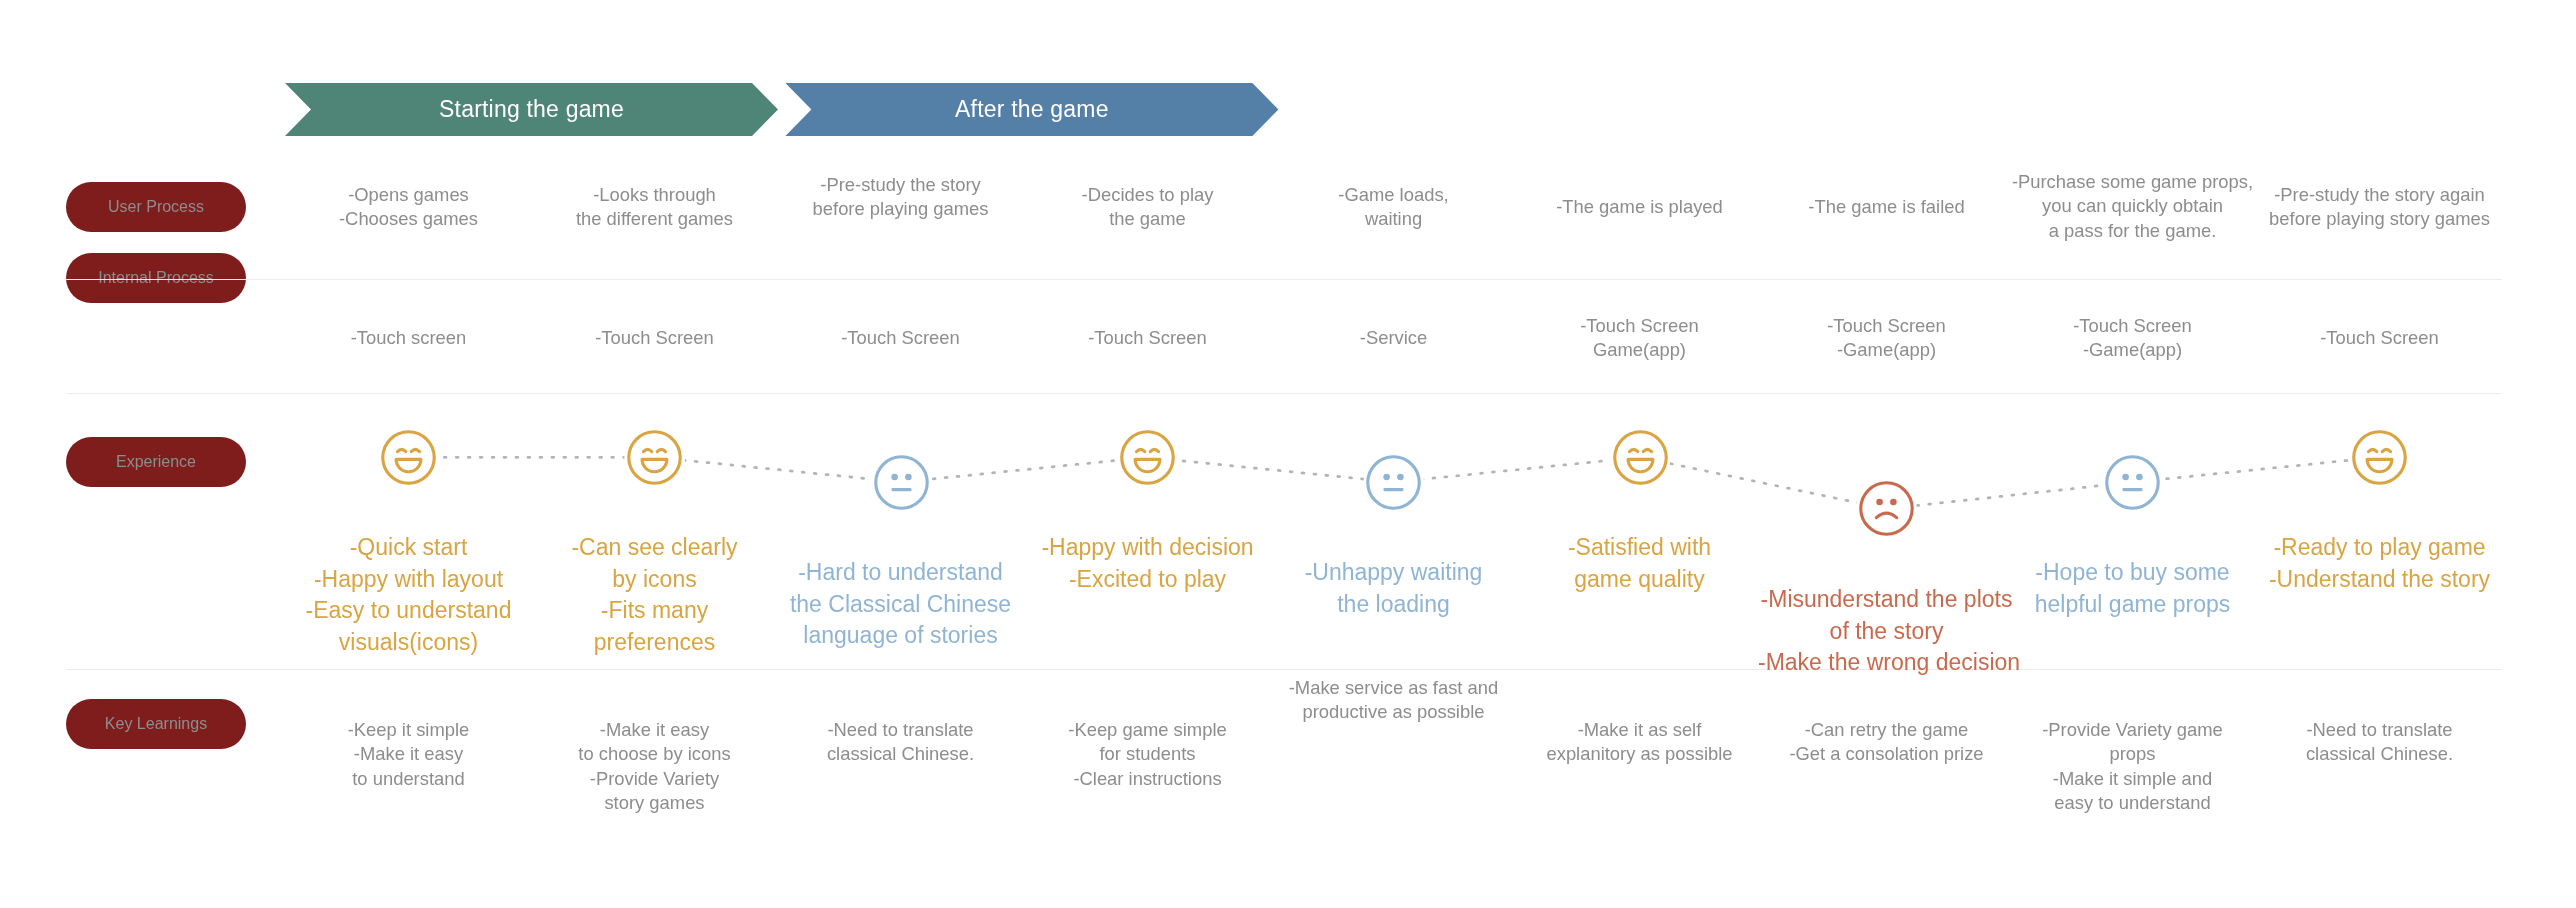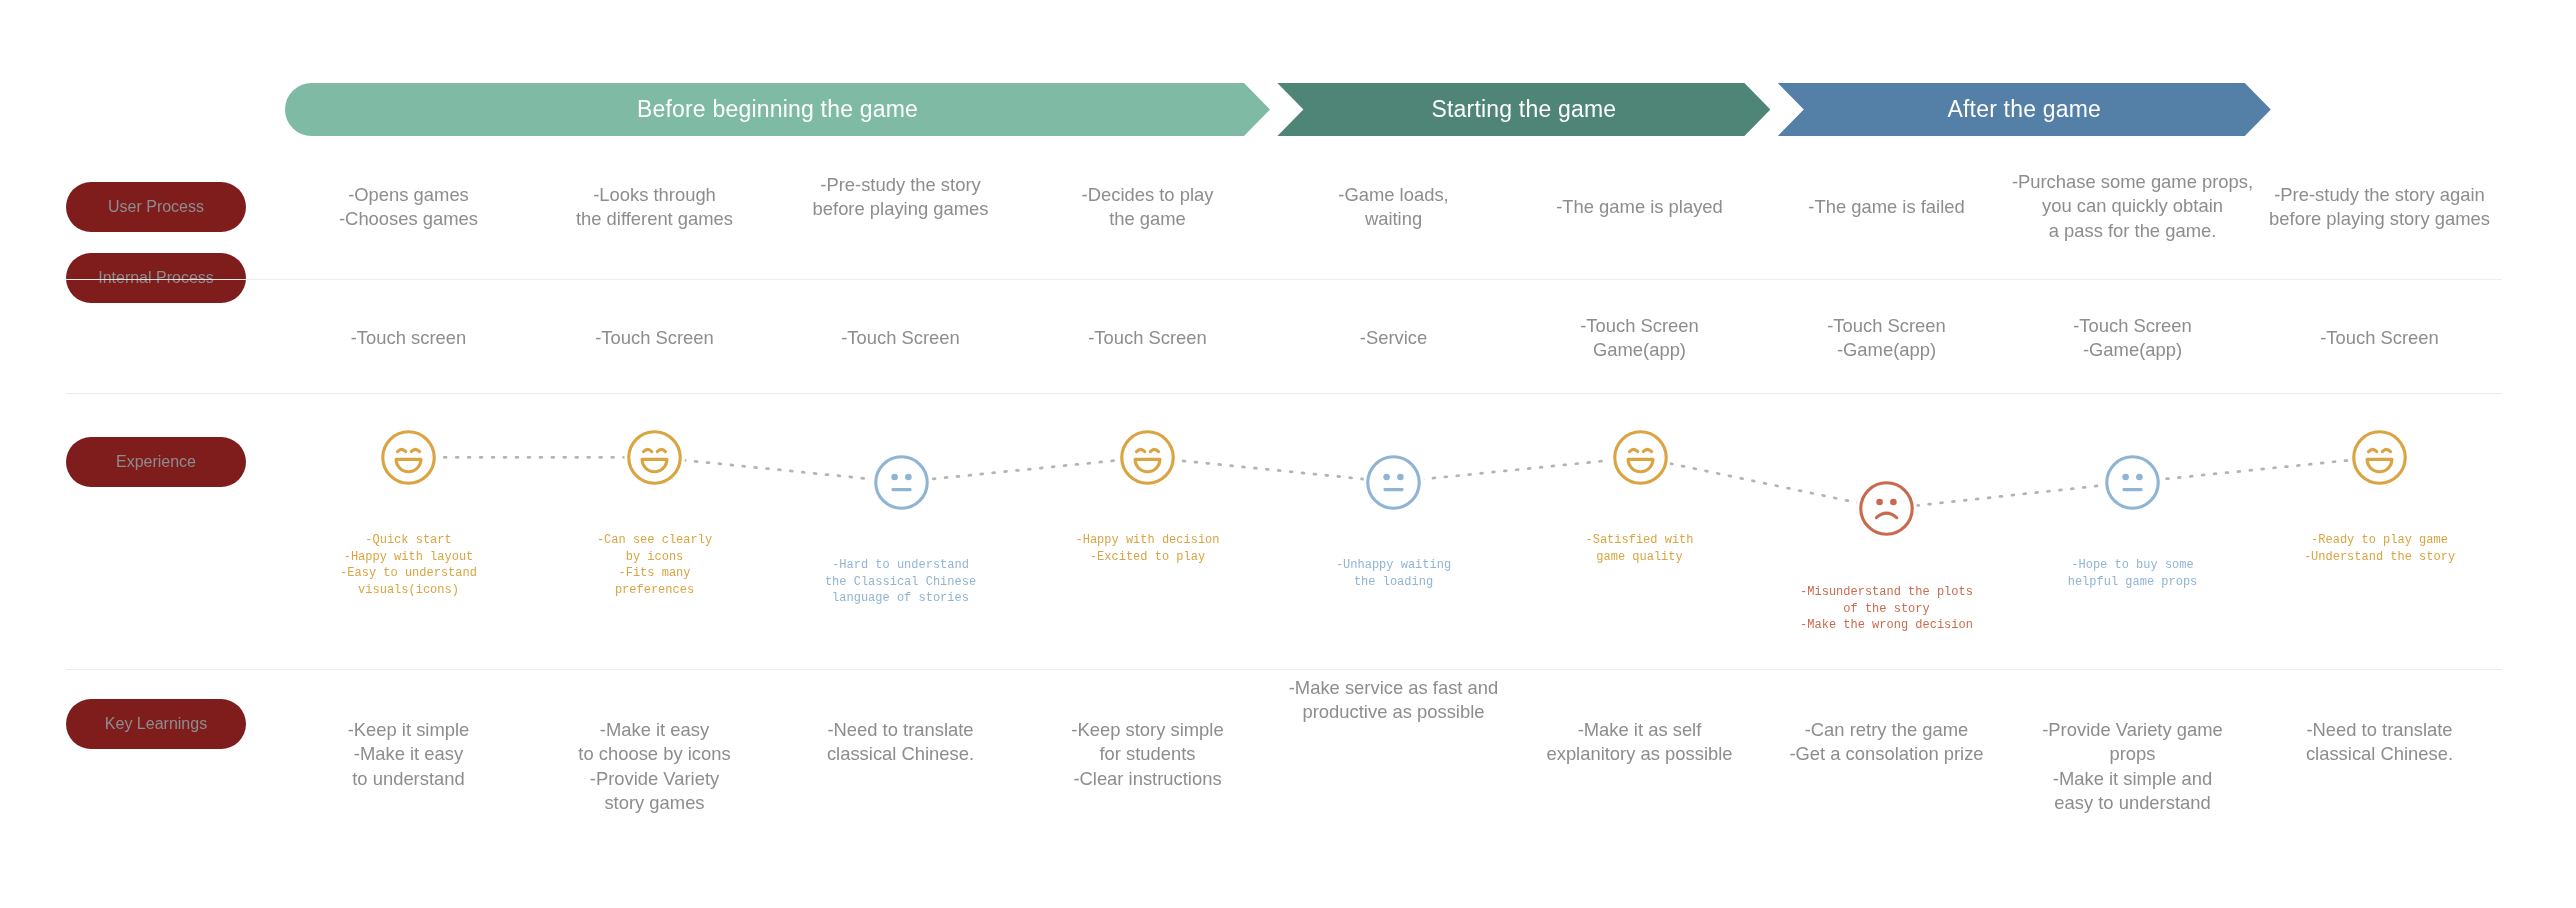--- a/index.html
+++ b/index.html
@@ -83,21 +83,21 @@
 
   
   .cell {
     position: absolute;
     text-align: center;
     font-size: 18.4px;
     line-height: 1.32;
     color: #8d8d8d;
     box-sizing: border-box;
   }
-  .cell.exp { font-size: 12px; line-height: 1.38; font-family: Liberation Mono, monospace; }
+  .cell.exp { font-size: 23px; line-height: 1.38; }
   .cell .ln { display: block; white-space: nowrap; }
 
   .c-happy   { color: #d9a441; }
   .c-neutral { color: #8fb4d4; }
   .c-sad     { color: #c96a4e; }
 
   
   .face {
     position: absolute;
     width: 57px;
@@ -114,23 +114,20 @@
     height: 909px;
     pointer-events: none;
   }
 </style>
 </head>
 <body>
 
 <div id="journey-map">
 
   <div class="phase-band" id="phase-band">
-      <div class="phase-chip head" style="width: 985px; flex: 0 0 985px; background: rgb(127, 187, 164);">
-        <span class="phase-label">Before beginning the game</span>
-      </div>
       <div class="phase-chip mid" style="width: 493px; flex: 0 0 493px; background: rgb(78, 133, 118);">
         <span class="phase-label">Starting the game</span>
       </div>
       <div class="phase-chip mid" style="width: 493px; flex: 0 0 493px; background: rgb(84, 127, 166);">
         <span class="phase-label">After the game</span>
       </div>
     </div>
 
   <div class="row-pill" style="top:182px">
     <span>User Process</span>
@@ -359,21 +356,21 @@
         <span class="ln">-Make it easy</span>
         <span class="ln">to choose by icons</span>
         <span class="ln">-Provide Variety</span>
         <span class="ln">story games</span>
       </div>
       <div class="cell" style="left: 772px; width: 257px; top: 718px;">
         <span class="ln">-Need to translate</span>
         <span class="ln">classical Chinese.</span>
       </div>
       <div class="cell" style="left: 1019px; width: 257px; top: 718px;">
-        <span class="ln">-Keep story simple</span>
+        <span class="ln">-Keep game simple</span>
         <span class="ln">for students</span>
         <span class="ln">-Clear instructions</span>
       </div>
       <div class="cell" style="left: 1265px; width: 257px; top: 676px;">
         <span class="ln">-Make service as fast and</span>
         <span class="ln">productive as possible</span>
       </div>
       <div class="cell" style="left: 1511px; width: 257px; top: 718px;">
         <span class="ln">-Make it as self</span>
         <span class="ln">explanitory as possible</span>

